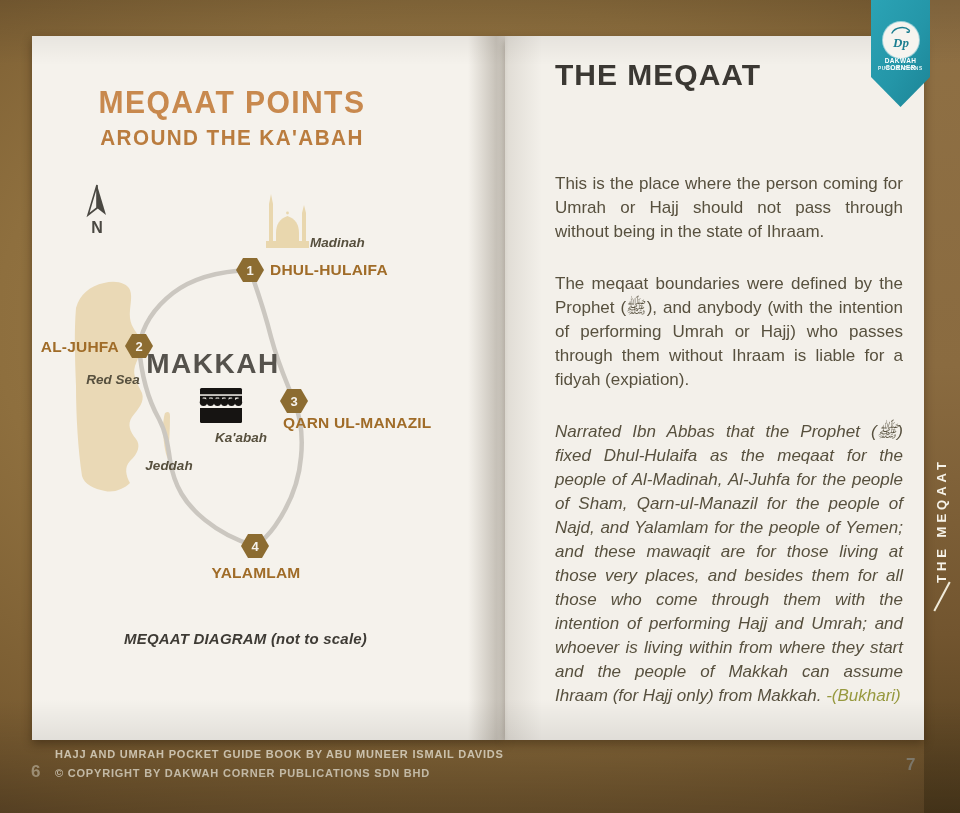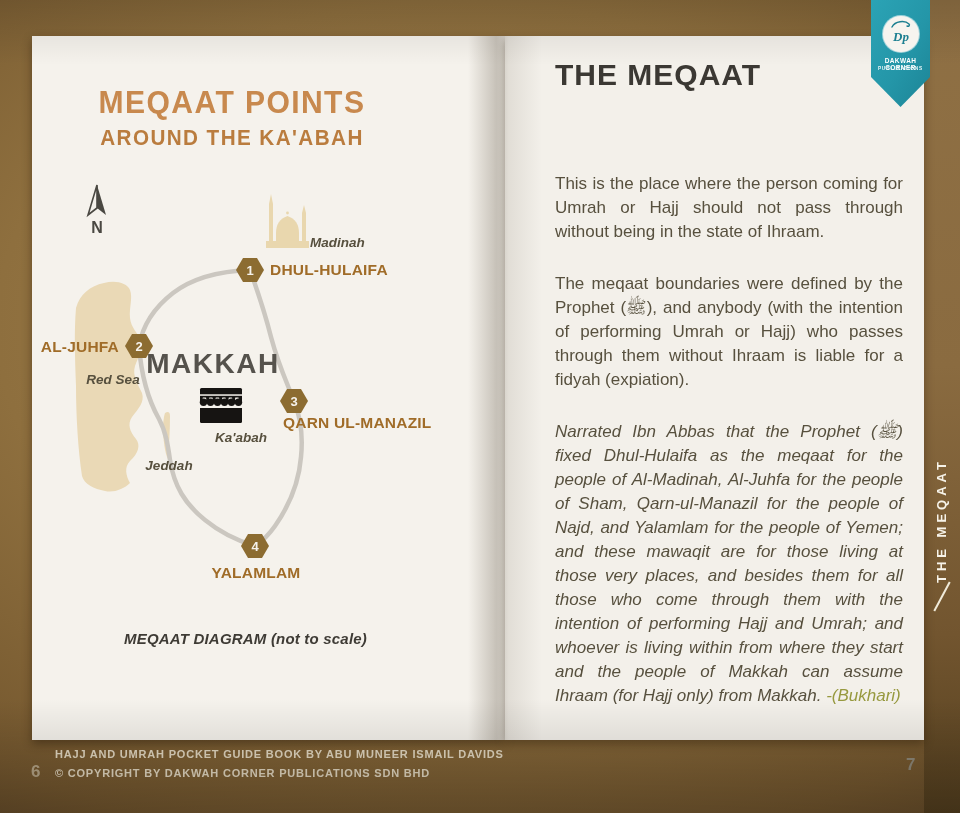--- a/index.html
+++ b/index.html
@@ -36,21 +36,21 @@
   .text-col p{margin:0;font-size:17px;line-height:24px;text-align:justify;}
   .p1{margin-top:78px !important;}
   .p2{margin-top:28px !important;}
   .quote{margin-top:28px !important;font-style:italic;}
   .quote .src{color:var(--quote-olive);}
 
   
   .ribbon{position:absolute;left:871px;top:0;width:59px;height:107px;z-index:8;
     background:linear-gradient(120deg,#2ba3b5 0%,#2496a8 55%,#1c8496 100%);
     clip-path:polygon(0 0,100% 0,100% 72%,50% 100%,0 72%);text-align:center;}
-  .ribbon .logo{position:absolute;left:11.5px;top:16px;width:36px;height:36px;border-radius:50%;
+  .ribbon .logo{position:absolute;left:11.5px;top:22px;width:36px;height:36px;border-radius:50%;
     background:#f6f4ef;box-shadow:0 0 0 1px rgba(255,255,255,.55);}
   .ribbon .logo svg{position:absolute;left:0;top:0;}
   .ribbon .pub1{position:absolute;left:0;top:57px;width:100%;font-size:6.5px;font-weight:bold;letter-spacing:.4px;color:#fff;}
   .ribbon .pub2{position:absolute;left:0;top:66px;width:100%;font-size:4.8px;font-weight:bold;letter-spacing:.8px;color:#eaf6f7;}
 
   
   .side-tab{position:absolute;left:924px;top:426px;width:36px;height:190px;z-index:6;
     writing-mode:vertical-rl;transform:rotate(180deg);text-align:center;
     color:#f7f3e9;font-size:13px;font-weight:bold;letter-spacing:4px;line-height:36px;}
   .tab-slash{position:absolute;left:941px;top:580px;width:2px;height:33px;background:#f0ead9;transform:rotate(28deg);z-index:6;}

